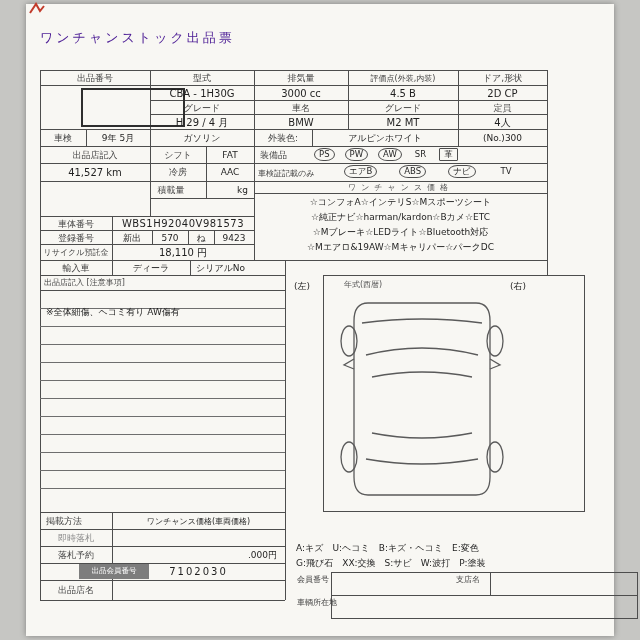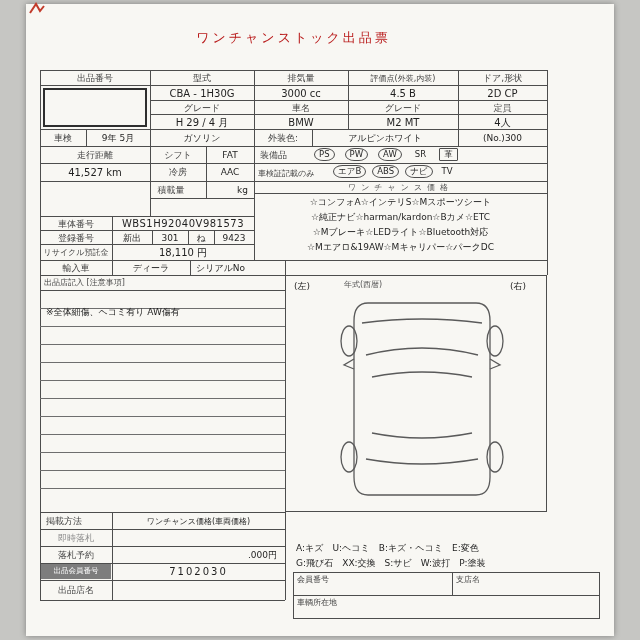--- a/index.html
+++ b/index.html
@@ -10,39 +10,39 @@
   .t{position:absolute;font-size:10px;color:#1f1f1f;line-height:1.15;white-space:nowrap;}
   .c{text-align:center;}
   .f7{font-size:7.5px;}
   .f8{font-size:8px;}
   .f9{font-size:9px;}
   .f10{font-size:10px;}
   .f13{font-size:13px;}
   .hl{position:absolute;height:1px;background:#4d4d4d;}
   .vl{position:absolute;width:1px;background:#4d4d4d;}
   .nl{background:#6e6e6e;}
-  .bx{position:absolute;border:1px solid #4d4d4d;box-sizing:border-box;background:transparent;}
+  .bx{position:absolute;border:1px solid #4d4d4d;box-sizing:border-box;background:transparent;margin-left:38px;}
   .row{position:absolute;display:flex;align-items:center;}
   .bdg{display:inline-block;border:1px solid #4d4d4d;border-radius:10px/7px;padding:1px 4px;
        font-size:8.5px;color:#1f1f1f;line-height:1.1;}
   .bdg.plain{border-color:transparent;padding:1px 2px;}
   .bdg.sq{border-radius:1px;}
   .gray{color:#8e8e8e;}
   .mut{color:#444;}
 </style>
 </head>
 <body>
 
 <div class="paper"></div>
 
 <svg style="position:absolute;left:28px;top:2px" width="18" height="14" viewBox="0 0 18 14">
   <path d="M2,11 L8,2 L12,9 L16,4" fill="none" stroke="#c23b2b" stroke-width="2"></path>
 </svg>
 
-<div class="t f13" style="left:40px;top:31px;width:507px;text-align:center;letter-spacing:3px;color:#b91c1c;">ワンチャンストック出品票</div>
+<div class="t f13" style="left:40px;top:31px;width:507px;text-align:left;letter-spacing:3px;color:#4c1d95;">ワンチャンストック出品票</div>
 
 <i class="hl" style="left:40px;top:70px;width:507px"></i>
 <i class="hl" style="left:40px;top:85px;width:507px"></i>
 <i class="hl" style="left:150px;top:100px;width:397px"></i>
 <i class="hl" style="left:150px;top:114px;width:397px"></i>
 <i class="hl" style="left:40px;top:129px;width:507px"></i>
 <i class="hl" style="left:40px;top:146px;width:507px"></i>
 <i class="vl" style="left:40px;top:70px;height:76px"></i>
 <i class="vl" style="left:150px;top:70px;height:76px"></i>
 <i class="vl" style="left:254px;top:70px;height:76px"></i>
@@ -130,56 +130,56 @@
 <div class="t f10 c" style="left:348px;top:117px;width:110px">M2 MT</div>
 <div class="t f10 c" style="left:458px;top:117px;width:89px">4人</div>
 
 <div class="t f9 c mut" style="left:40px;top:133px;width:46px">車検</div>
 <div class="t f9 c" style="left:86px;top:133px;width:64px">9年 5月</div>
 <div class="t f9 c" style="left:150px;top:133px;width:104px">ガソリン</div>
 <div class="t f9 c mut" style="left:254px;top:133px;width:58px">外装色:</div>
 <div class="t f9 c" style="left:312px;top:133px;width:146px">アルピンホワイト</div>
 <div class="t f9 c" style="left:458px;top:133px;width:89px">(No.)300</div>
 
-<div class="t f9 c mut" style="left:40px;top:150px;width:110px">走行距離</div>
+<div class="t f9 c mut" style="left:40px;top:150px;width:110px">出品店記入</div>
 <div class="t f9 c mut" style="left:150px;top:150px;width:56px">シフト</div>
 <div class="t f9 c" style="left:206px;top:150px;width:48px">FAT</div>
 <div class="t f10 c" style="left:40px;top:167px;width:110px">41,527 km</div>
 <div class="t f9 c mut" style="left:150px;top:167px;width:56px">冷房</div>
 <div class="t f9 c" style="left:206px;top:167px;width:48px">AAC</div>
 <div class="t f9 c mut" style="left:143px;top:185px;width:56px">積載量</div>
 <div class="t f9" style="left:206px;top:185px;width:42px;text-align:right">kg</div>
 
 <div class="t f9 mut" style="left:260px;top:150px">装備品</div>
 <div class="row" style="left:314px;top:148px;gap:10px">
   <span class="bdg">PS</span>
   <span class="bdg">PW</span>
   <span class="bdg">AW</span>
   <span class="bdg plain">SR</span>
   <span class="bdg sq">革</span>
 </div>
 <div class="t f8 mut" style="left:258px;top:169px">車検証記載のみ</div>
-<div class="row" style="left:333px;top:165px;gap:6px">
+<div class="row" style="left:344px;top:165px;gap:22px">
   <span class="bdg">エアB</span>
   <span class="bdg">ABS</span>
   <span class="bdg">ナビ</span>
   <span class="bdg plain">TV</span>
 </div>
 
 <div class="t f8 c" style="left:254px;top:183px;width:293px;letter-spacing:5px;color:#555">ワンチャンス価格</div>
 <div class="t f9 c" style="left:254px;top:197px;width:293px">☆コンフォA☆インテリS☆Mスポーツシート</div>
 <div class="t f9 c" style="left:254px;top:212px;width:293px">☆純正ナビ☆harman/kardon☆Bカメ☆ETC</div>
 <div class="t f9 c" style="left:254px;top:227px;width:293px">☆Mブレーキ☆LEDライト☆Bluetooth対応</div>
 <div class="t f9 c" style="left:254px;top:242px;width:293px">☆Mエアロ&amp;19AW☆Mキャリパー☆パークDC</div>
 
 <div class="t f9 c mut" style="left:40px;top:219px;width:72px">車体番号</div>
 <div class="t f10 c" style="left:112px;top:218px;width:142px;letter-spacing:.5px">WBS1H92040V981573</div>
 <div class="t f9 c mut" style="left:40px;top:233px;width:72px">登録番号</div>
 <div class="t f9 c" style="left:112px;top:233px;width:40px">新出</div>
-<div class="t f9 c" style="left:152px;top:233px;width:36px">301</div>
+<div class="t f9 c" style="left:152px;top:233px;width:36px">570</div>
 <div class="t f9 c" style="left:188px;top:233px;width:26px">ね</div>
 <div class="t f9 c" style="left:214px;top:233px;width:40px">9423</div>
 <div class="t f8 c mut" style="left:40px;top:248px;width:72px">リサイクル預託金</div>
 <div class="t f10 c" style="left:112px;top:247px;width:142px">18,110 円</div>
 
 <div class="t f9 c mut" style="left:40px;top:263px;width:72px">輸入車</div>
 <div class="t f9 c" style="left:112px;top:263px;width:78px">ディーラ</div>
 <div class="t f9" style="left:196px;top:263px">シリアルNo</div>
 
 <div class="t f8 mut" style="left:44px;top:278px">出品店記入 [注意事項]</div>

